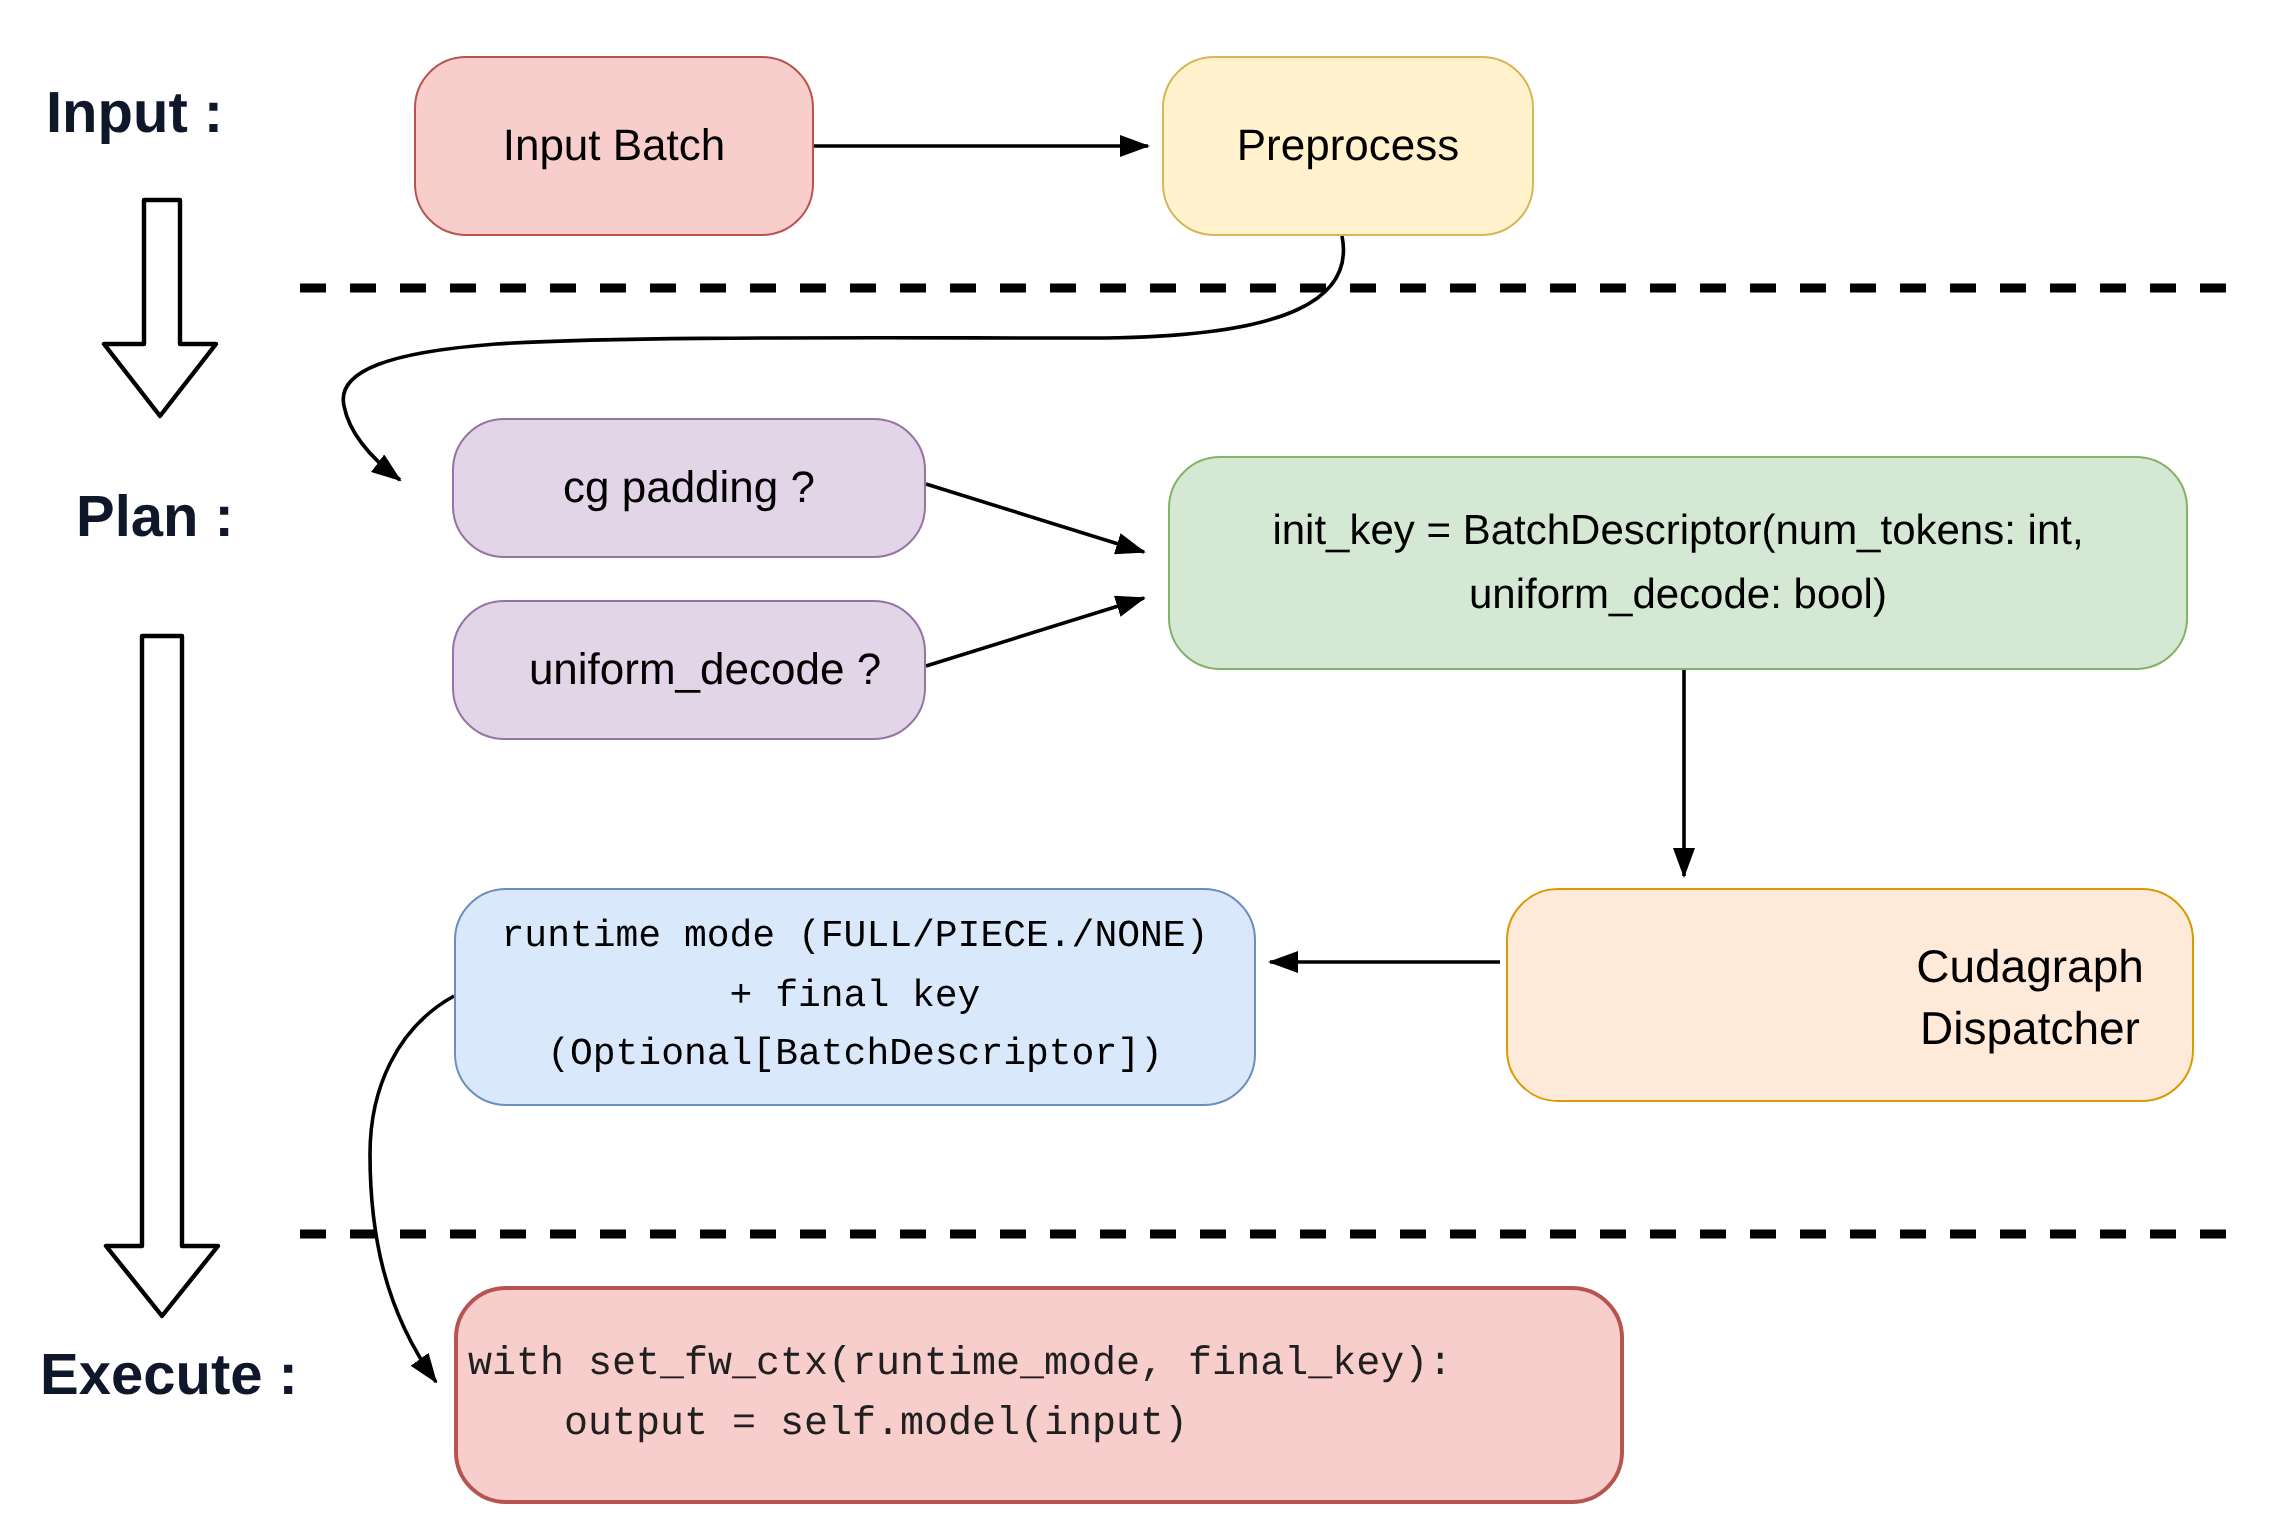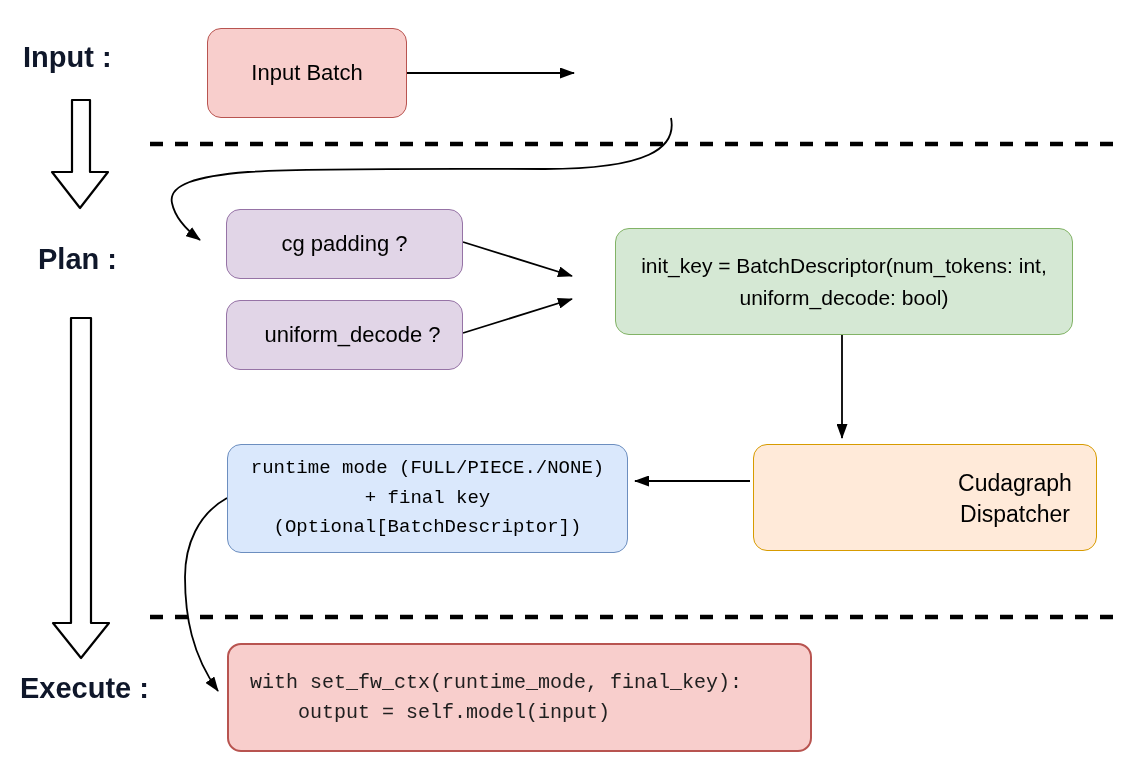--- a/index.html
+++ b/index.html
@@ -7,50 +7,50 @@
     position:relative;
     width:1142px;height:770px;
     background:#ffffff;
     font-family:"Liberation Sans", sans-serif;
     overflow:hidden;
   }
   #connectors{position:absolute;left:0;top:0;width:1142px;height:770px;}
   .node{
     position:absolute;
     box-sizing:border-box;
-    border-radius:14px;
+    border-radius:26px;
     display:flex;align-items:center;justify-content:center;
     text-align:center;
     color:#000;
     white-space:pre-line;
     line-height:1.45;
   }
   .stage-label{
     position:absolute;
     font-weight:bold;
     font-size:29px;
     color:#0f172a;
     white-space:nowrap;
   }
   .n-input-batch{left:207px;top:28px;width:200px;height:90px;background:#f8cecc;border:1.8px solid #b85450;font-size:22px;}
   .n-preprocess{left:581px;top:28px;width:186px;height:90px;background:#fff2cc;border:1.8px solid #d6b656;font-size:22px;}
   .n-cg-padding{left:226px;top:209px;width:237px;height:70px;background:#e1d5e7;border:1.8px solid #9673a6;font-size:22px;}
   .n-uniform-decode{left:226px;top:300px;width:237px;height:70px;background:#e1d5e7;border:1.8px solid #9673a6;font-size:22px;padding-left:16px;}
-  .n-init-key{left:615px;top:228px;width:458px;height:107px;background:#d5e8d4;border:1.8px solid #82b366;font-size:21px;line-height:1.5;}
+  .n-init-key{left:584px;top:228px;width:510px;height:107px;background:#d5e8d4;border:1.8px solid #82b366;font-size:21px;line-height:1.5;}
   .n-cudagraph-outer{left:753px;top:444px;width:344px;height:107px;background:#ffead9;border:1.8px solid #d79b00;}
   .n-dispatch{left:753px;top:444px;width:180px;height:73px;background:#fbd9bf;border:1.8px solid #d79b00;font-size:20px;border-radius:12px;}
   .n-cudagraph-label{left:933px;top:450px;width:164px;height:98px;background:transparent;border:none;font-size:23px;line-height:1.35;}
   .n-runtime{left:227px;top:444px;width:401px;height:109px;background:#dae8fc;border:1.8px solid #6c8ebf;font-size:19px;line-height:1.55;font-family:Liberation Mono, monospace;}
   .n-execute-code{
     left:227px;top:643px;width:585px;height:109px;
     background:#f8cecc;border:2px solid #b85450;
     font-family:"Liberation Mono","DejaVu Sans Mono",monospace;
     font-size:20px;line-height:1.5;
     white-space:pre;text-align:left;
-    justify-content:flex-start;padding-left:21px;
+    justify-content:flex-start;padding-left:5px;
     color:#202020;
   }
   .lbl-input{left:23px;top:41px;}
   .lbl-plan{left:38px;top:243px;}
   .lbl-execute{left:20px;top:672px;}
 </style>
 </head>
 <body>
 
 <div id="canvas">
@@ -75,20 +75,21 @@
     <path d="M842,335 V438" stroke="#000" stroke-width="1.8" fill="none" marker-end="url(#ah)"></path>
     <path d="M750,481 H635" stroke="#000" stroke-width="1.8" fill="none" marker-end="url(#ah)"></path>
     <path d="M227,498 C198,514 185,545 185,577 C185,616 192,655 218,691" stroke="#000" stroke-width="1.8" fill="none" marker-end="url(#ah)"></path>
   </svg>
 
   <div class="stage-label lbl-input">Input :</div>
   <div class="stage-label lbl-plan">Plan :</div>
   <div class="stage-label lbl-execute">Execute :</div>
 
   <div class="node n-input-batch">Input Batch</div>
+  <div class="node n-preprocess">Preprocess</div>
   <div class="node n-cg-padding">cg padding ?</div>
   <div class="node n-uniform-decode">uniform_decode ?</div>
   <div class="node n-init-key">init_key = BatchDescriptor(num_tokens: int,
 uniform_decode: bool)</div>
 
   <div class="node n-cudagraph-outer"></div>
   <div class="node n-cudagraph-label">Cudagraph
 Dispatcher</div>
 
   <div class="node n-runtime">runtime mode (FULL/PIECE./NONE)

